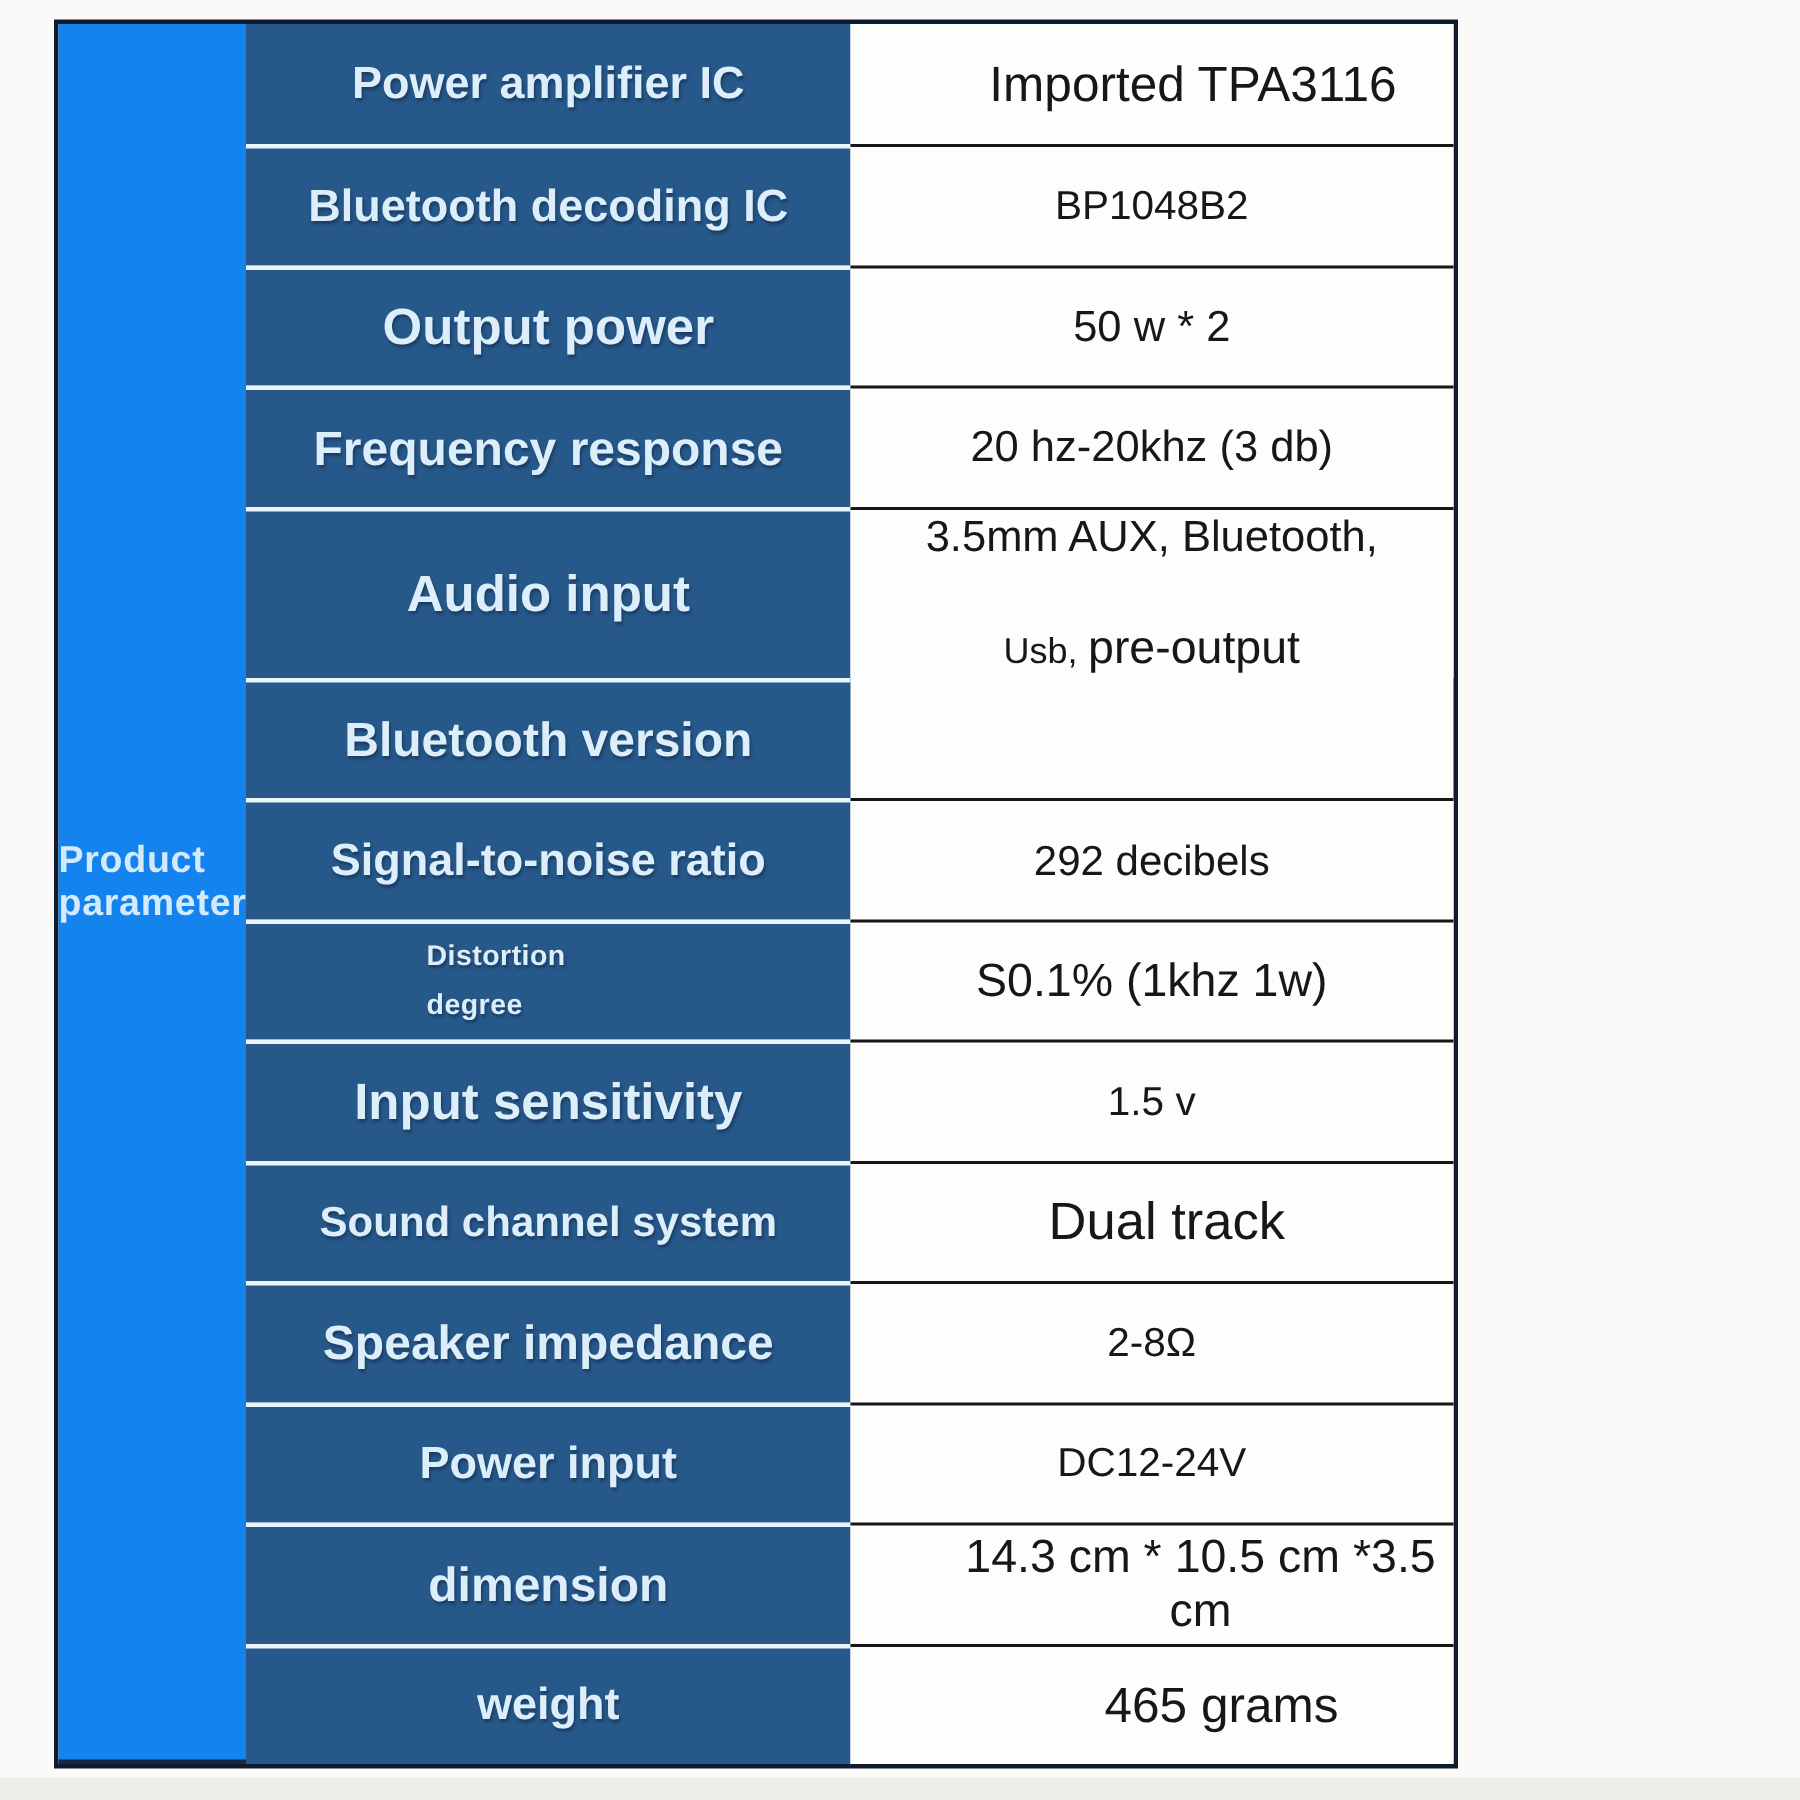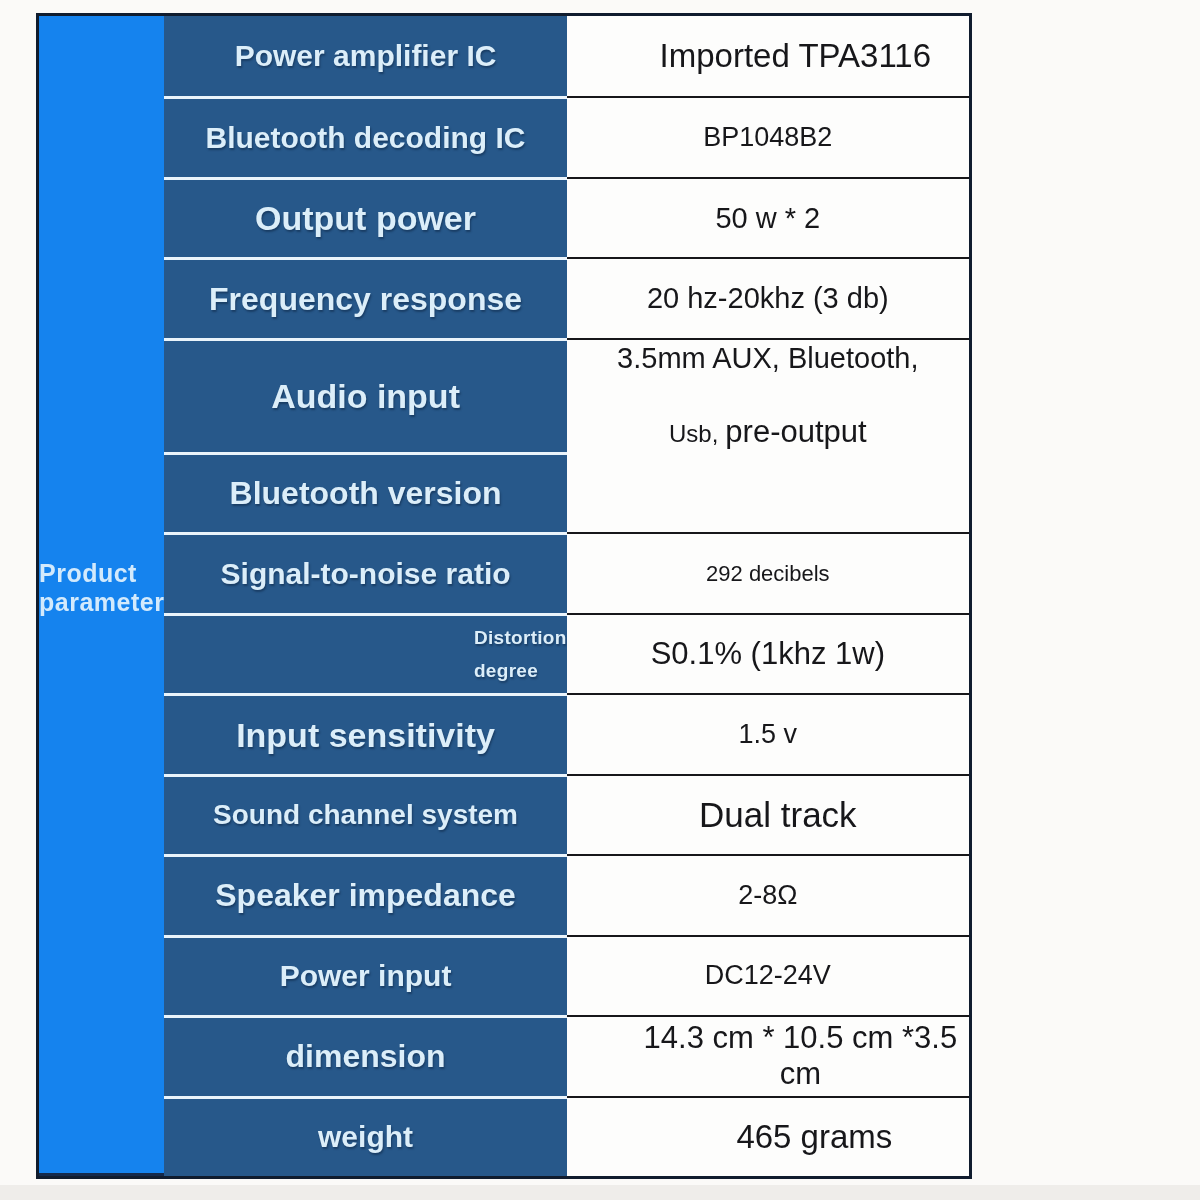--- a/index.html
+++ b/index.html
@@ -76,22 +76,22 @@
   .row:nth-child(2) .label{font-size:30px}
   .row:nth-child(2) .value{font-size:27px}
   .row:nth-child(3) .label{font-size:34px}
   .row:nth-child(3) .value{font-size:29px}
   .row:nth-child(4) .label{font-size:32px}
   .row:nth-child(4) .value{font-size:29px}
   .row:nth-child(5) .label{font-size:34px}
   .row:nth-child(6) .label{font-size:32px}
   .row:nth-child(6) .value{font-size:26px}
   .row:nth-child(7) .label{font-size:30px}
-  .row:nth-child(7) .value{font-size:22px}
-  .row:nth-child(8) .label-cell{justify-content:flex-end;padding-left:89px;}
+  .row:nth-child(7) .value{font-size:28px}
+  .row:nth-child(8) .label-cell{justify-content:flex-start;padding-left:120px;}
   .row:nth-child(8) .label{
     font-size:19px;text-align:left;line-height:1.7;letter-spacing:0.3px;
   }
   .row:nth-child(8) .value{font-size:31px}
   .row:nth-child(9) .label{font-size:34px}
   .row:nth-child(9) .value{font-size:27px}
   .row:nth-child(10) .label{font-size:28px}
   .row:nth-child(10) .value{font-size:35px}
   .row:nth-child(10) .value-cell{padding-left:20px}
   .row:nth-child(11) .label{font-size:32px}

